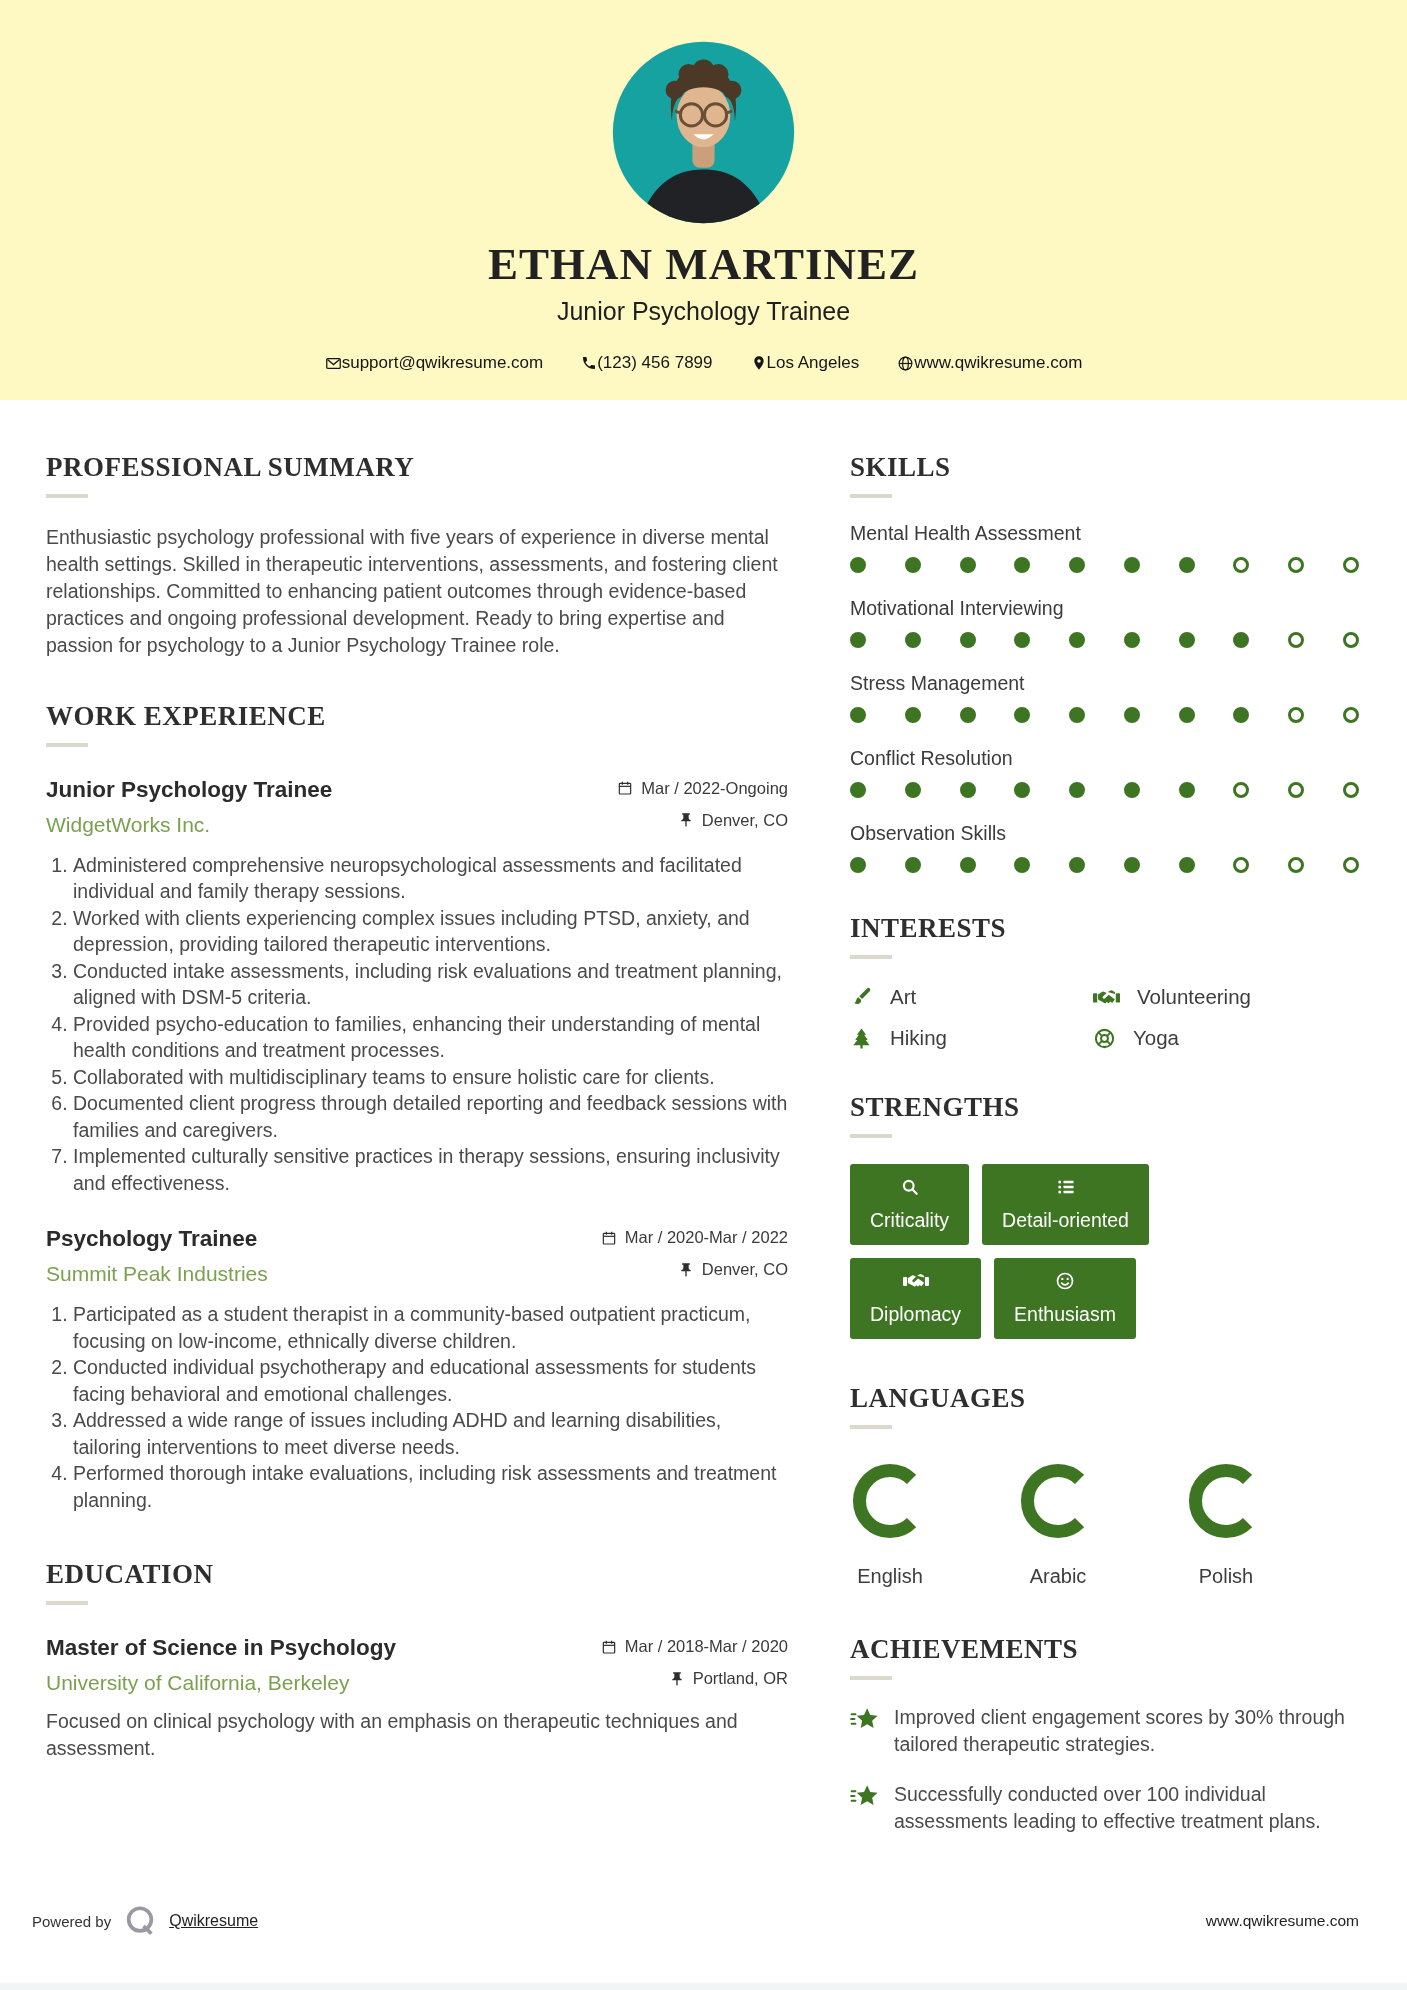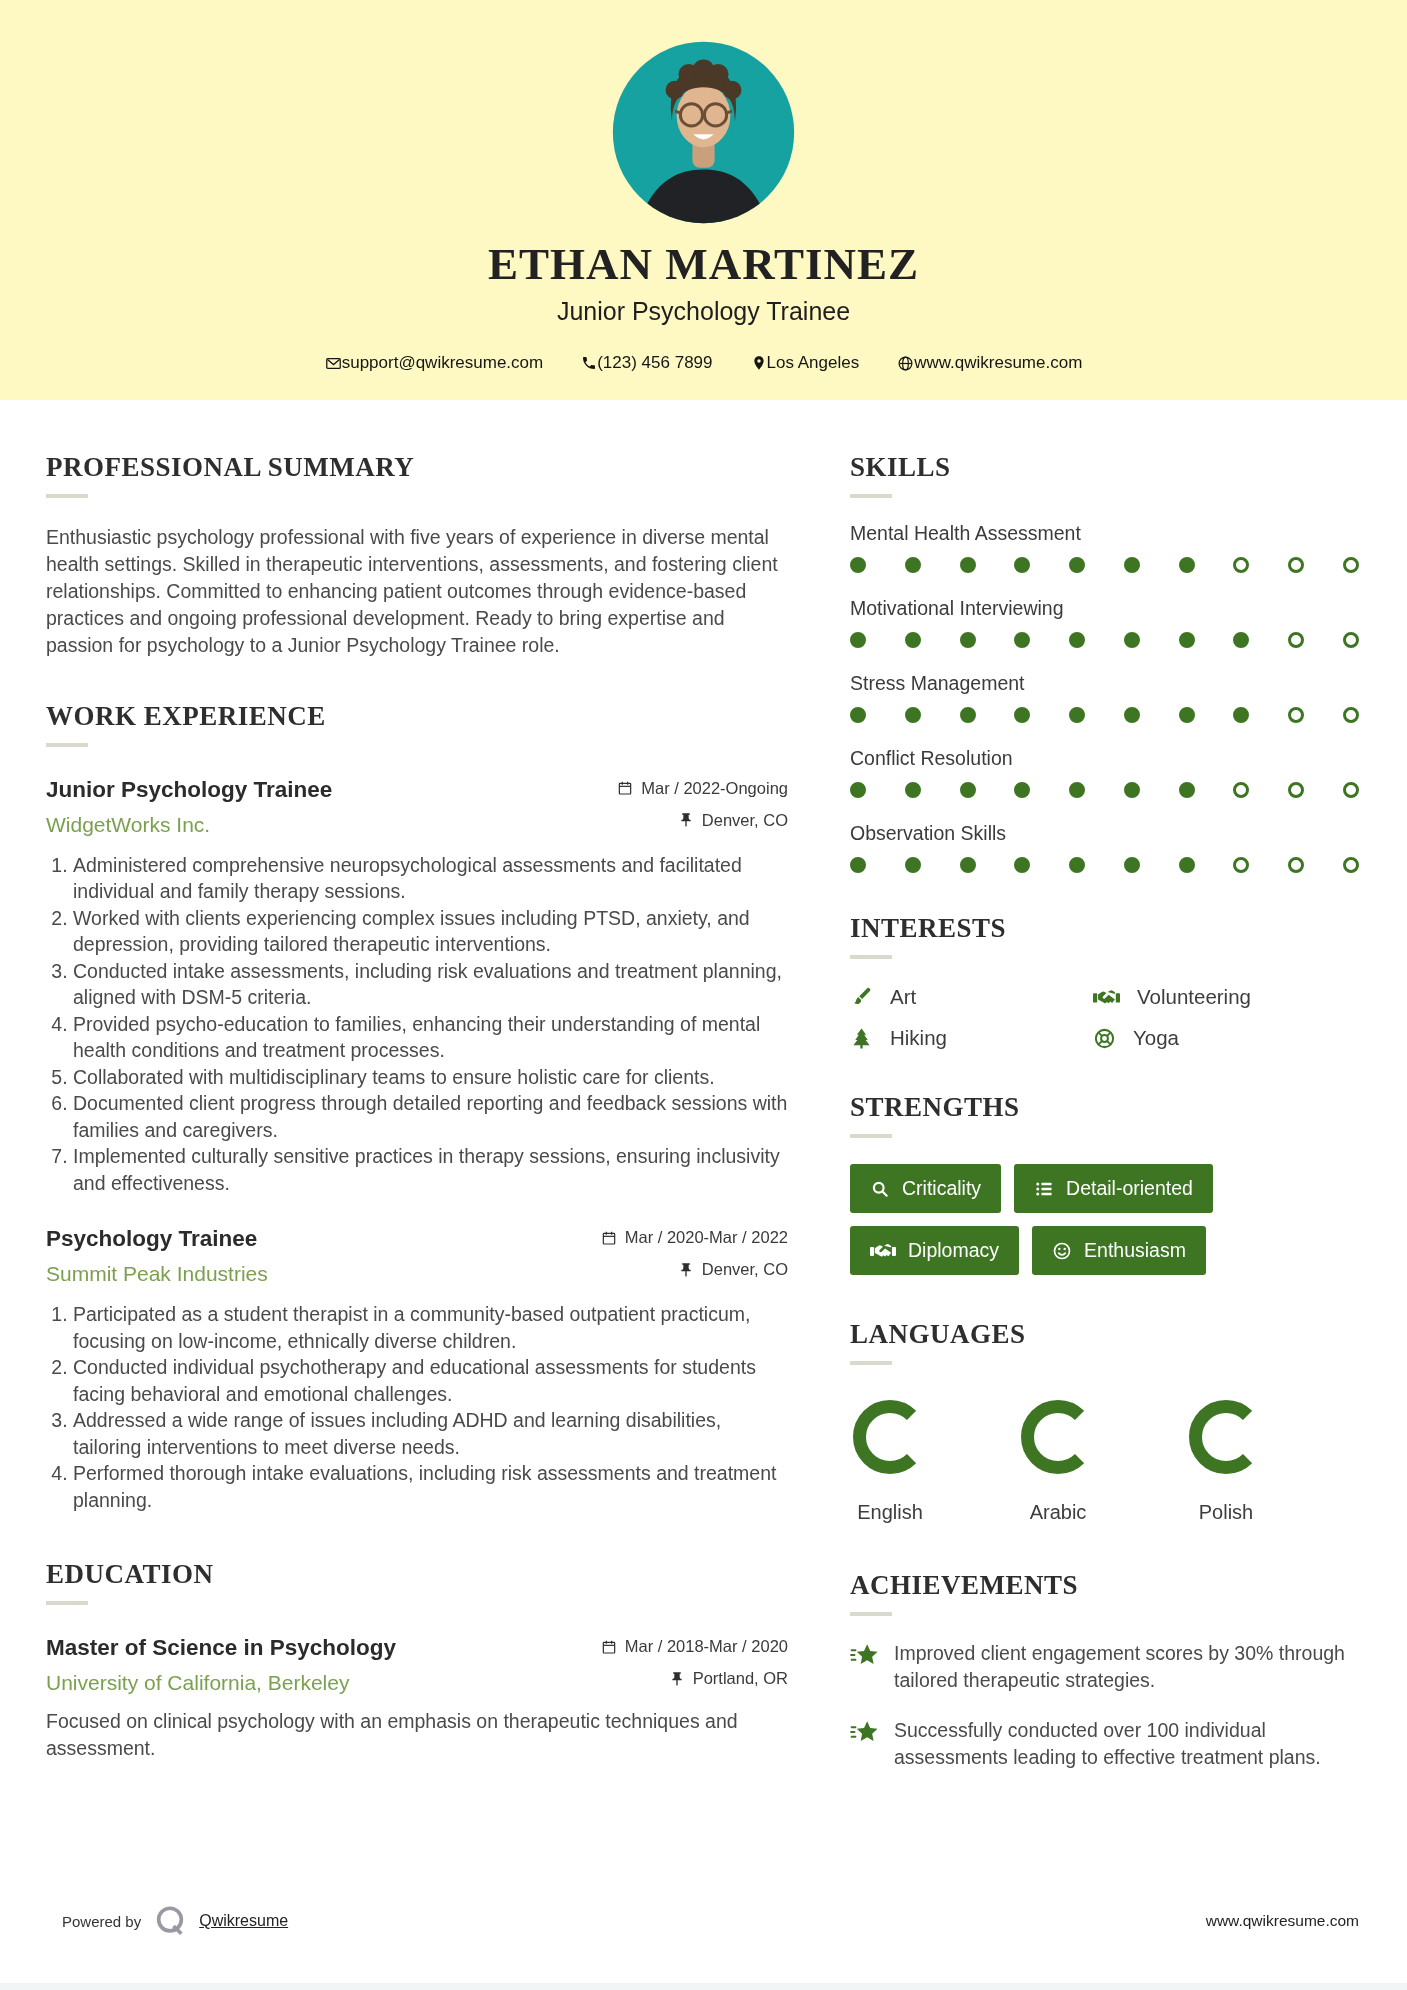--- a/index.html
+++ b/index.html
@@ -45,32 +45,32 @@
   .dots { display:flex; justify-content:space-between; margin-top:12px; }
   .dot { width:16px; height:16px; border-radius:50%; border:3px solid #3e7523; background:#fff; }
   .dot.filled { background:#3e7523; }
 
   .interests-grid { margin-top:26px; display:grid; grid-template-columns:243px 1fr; row-gap:17px; }
   .interest { display:flex; align-items:center; gap:17px; font-size:20.5px; color:#3d3d3d; }
   .interest svg { display:block; }
 
   .badge-row { display:flex; gap:13px; margin-top:13px; }
   .badge-row.first { margin-top:26px; }
-  .badge { display:inline-flex; align-items:center; gap:12px; background:#3e7523; color:#ffffff; font-size:19.5px; padding:13px 20px; border-radius:3px; }
+  .badge { display:inline-flex; align-items:center; gap:12px; background:#3e7523; color:#ffffff; font-size:19.5px; padding:13px 20px; border-radius:3px;flex-direction:column; }
 
   .langs { display:flex; gap:88px; margin-top:32px; }
   .lang { width:80px; text-align:center; }
   .lang-name { margin-top:20px; font-size:20px; color:#3d3d3d; }
 
   .ach-item { display:flex; gap:14px; margin-top:24px; }
   .ach-icon { flex:0 0 30px; padding-top:2px; }
   .ach-text { font-size:19.5px; line-height:1.36; color:#4a4a4a; max-width:460px; }
 
   
-  .footer { position:absolute; left:62px; right:48px; bottom:52px; display:flex; justify-content:space-between; align-items:center; }
+  .footer { position:absolute; left:32px; right:48px; bottom:52px; display:flex; justify-content:space-between; align-items:center; }
   .footer-left { display:flex; align-items:center; gap:12px; }
   .powered { font-size:15px; color:#333; }
   .brand-link { font-size:16px; color:#222; text-decoration:underline; cursor:pointer; }
   .footer-site { font-size:15.5px; color:#222; }
   .bottom-strip { position:absolute; left:0; right:0; bottom:0; height:7px; background:#f2f5f6; }
 </style>
 </head>
 <body>
 
 <div class="page">

